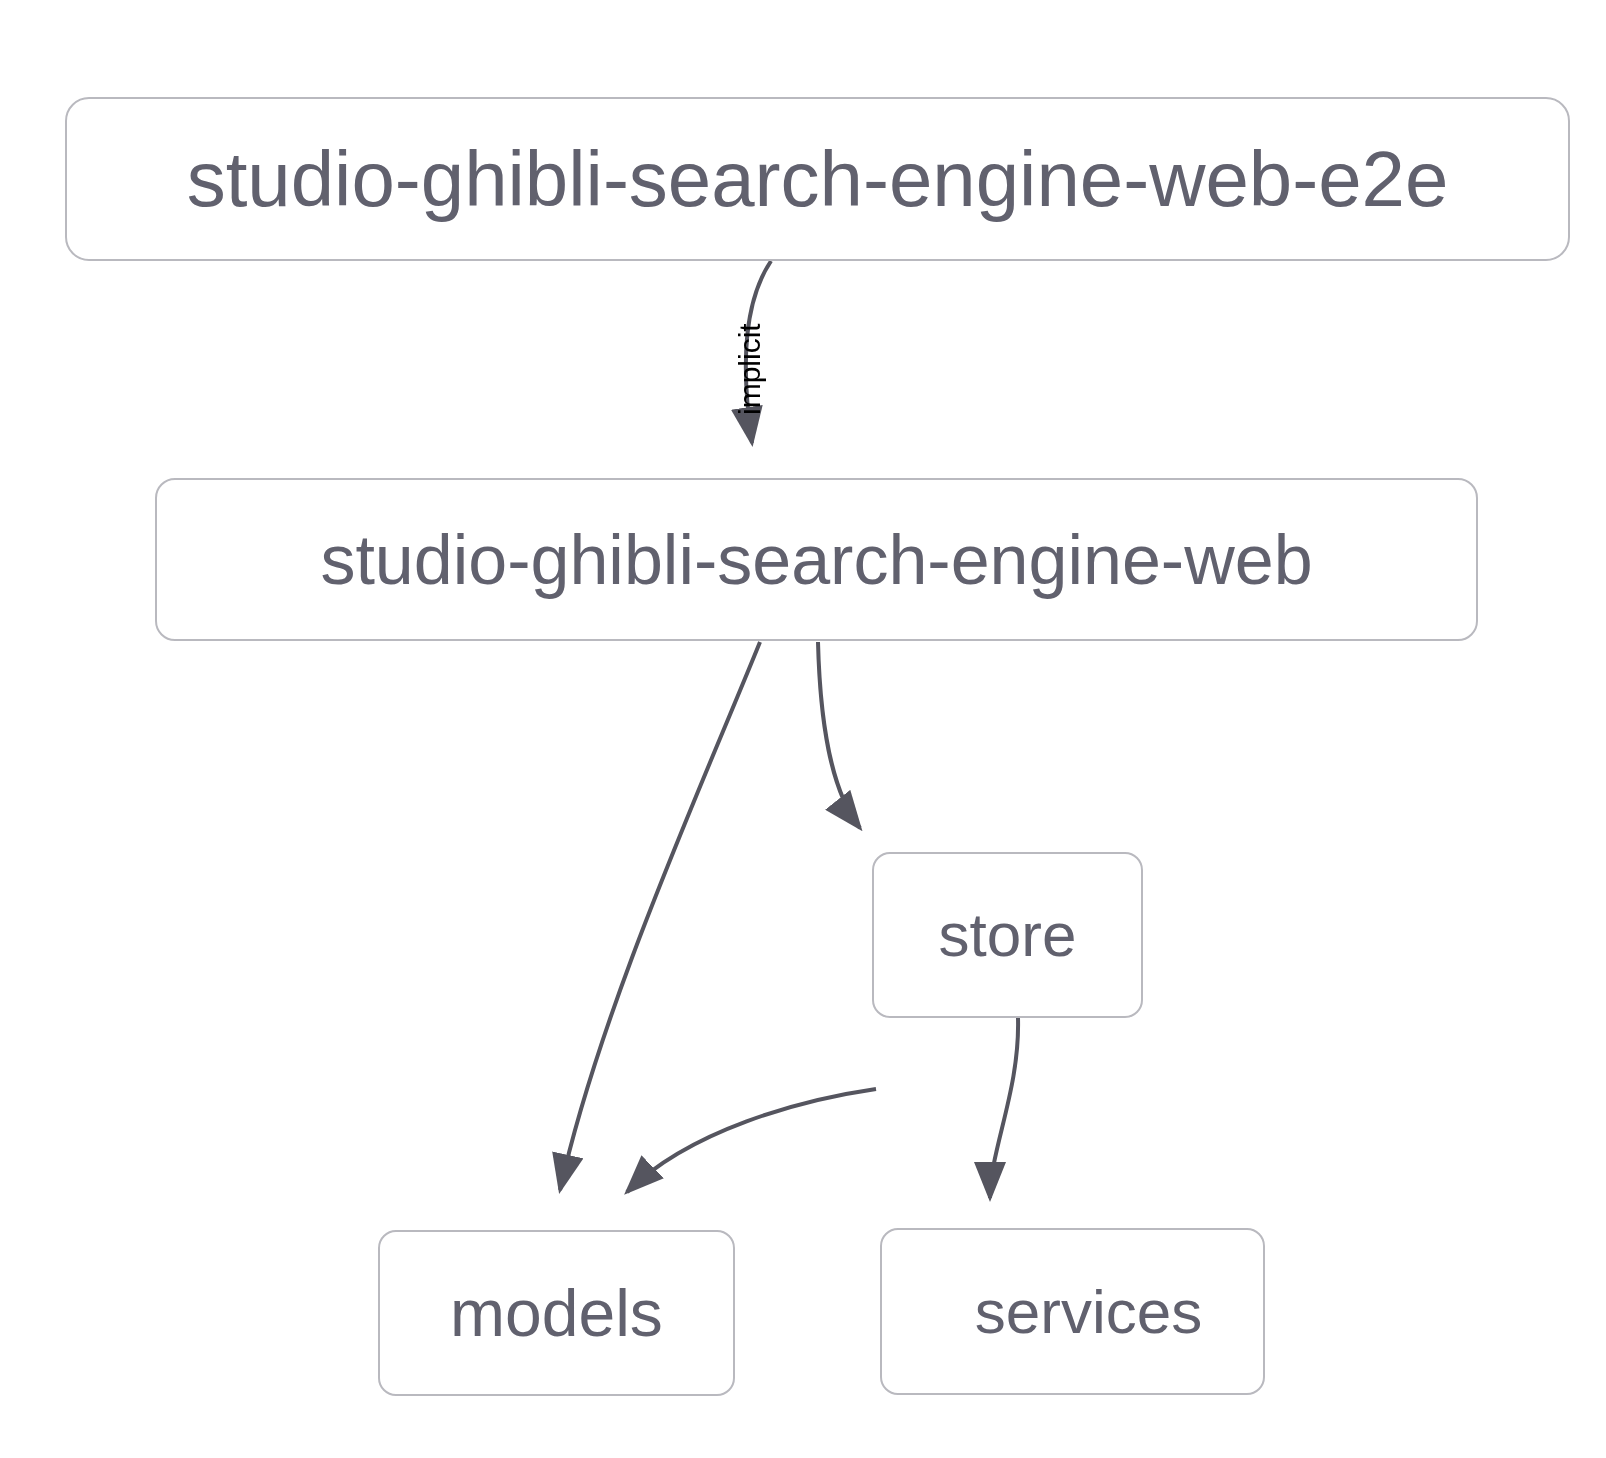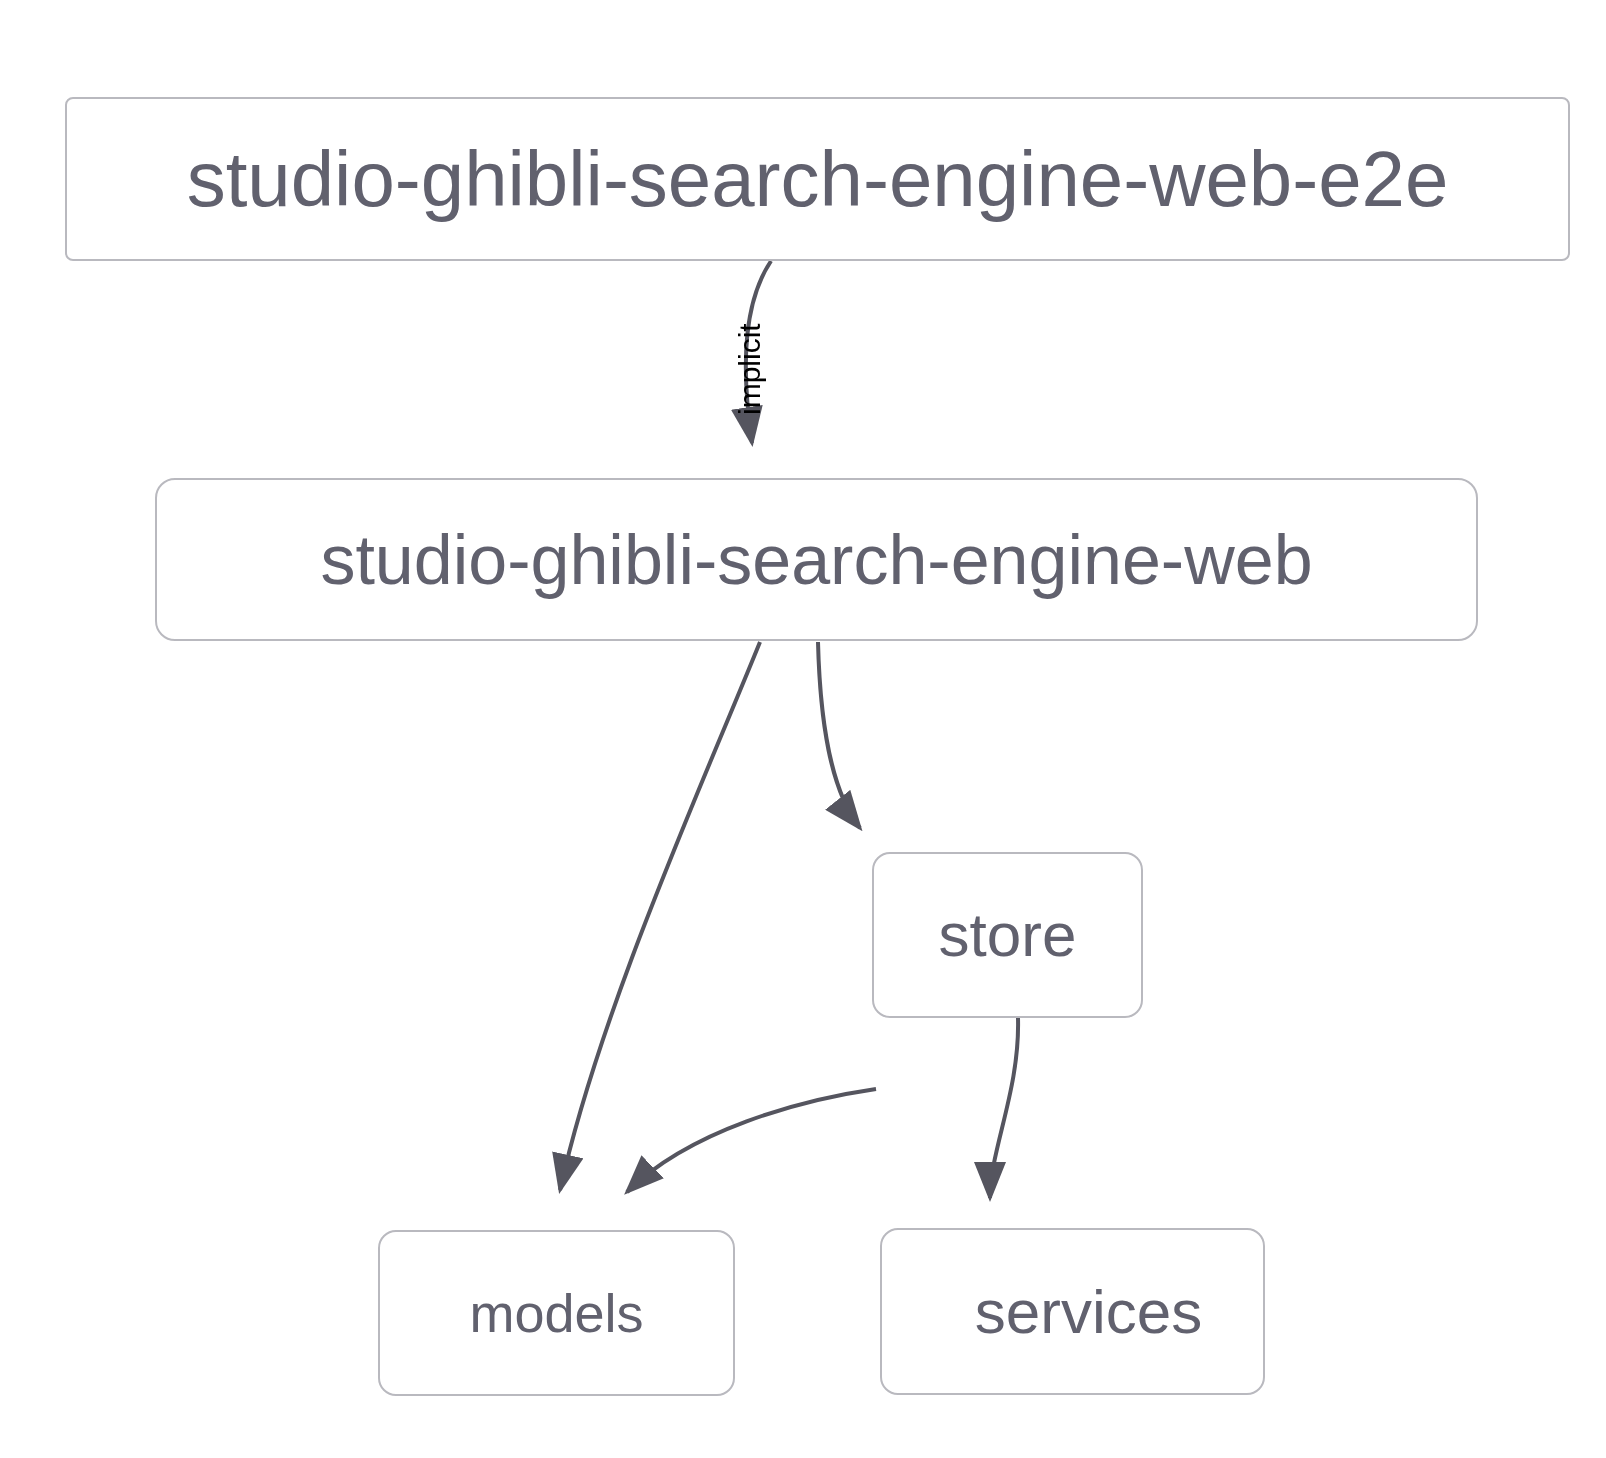--- a/index.html
+++ b/index.html
@@ -41,21 +41,21 @@
   .node-label {
     color: #61616e;
     line-height: 1;
   }
   
   #node-web-e2e {
     left: 65px;
     top: 97px;
     width: 1505px;
     height: 164px;
-    border-radius: 8px;
+    border-radius: 24px;
   }
   #node-web-e2e .node-label { font-size: 78px; }
 
   #node-web {
     left: 155px;
     top: 478px;
     width: 1323px;
     height: 163px;
     border-radius: 20px;
   }
@@ -70,21 +70,21 @@
   }
   #node-store .node-label { font-size: 62px; }
 
   #node-models {
     left: 378px;
     top: 1230px;
     width: 357px;
     height: 166px;
     border-radius: 18px;
   }
-  #node-models .node-label { font-size: 54px; }
+  #node-models .node-label { font-size: 66px; }
 
   #node-services {
     left: 880px;
     top: 1228px;
     width: 385px;
     height: 167px;
     border-radius: 18px;
     padding-left: 32px;
   }
   #node-services .node-label { font-size: 62px; }

